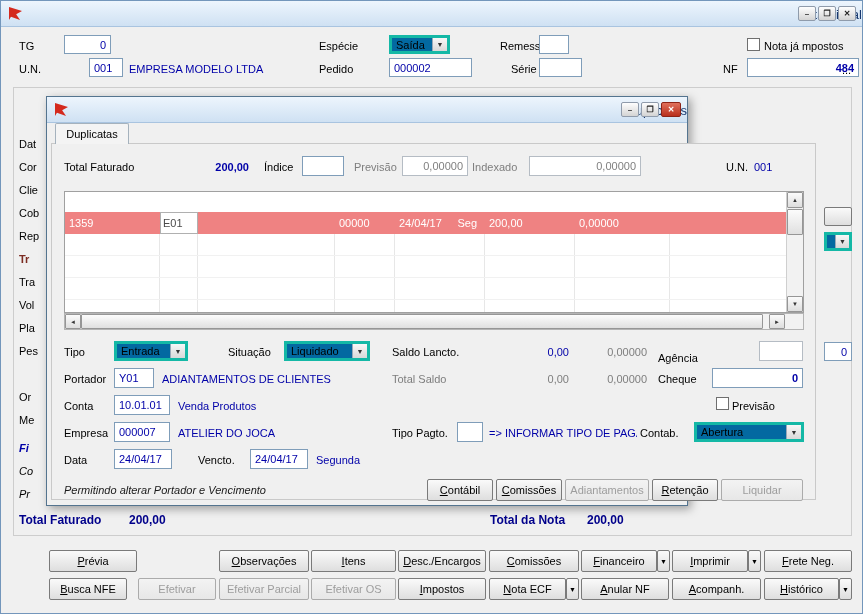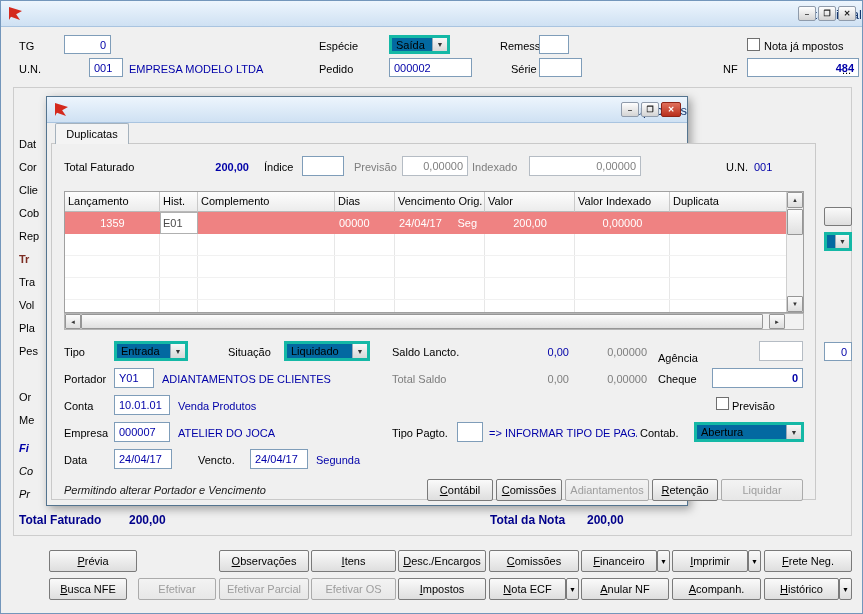--- a/index.html
+++ b/index.html
@@ -33,21 +33,21 @@
   .total{position:absolute;font-weight:bold;font-size:12px;color:#00008b;white-space:nowrap}
   .dialog{position:absolute;left:45px;top:95px;width:642px;height:410px;background:#f0f0f0;border:1px solid #54748f;box-shadow:3px 3px 9px rgba(0,0,0,.35);z-index:5}
   .tab{position:absolute;left:8px;top:26px;width:74px;height:21px;background:#f4f4f4;border:1px solid #a5b2bd;border-bottom:none;border-radius:2px 2px 0 0;display:flex;align-items:center;justify-content:center;z-index:2}
   .tabpage{position:absolute;left:4px;top:46px;width:765px;height:357px;border:1px solid #c9c9c9;background:#f0f0f0}
   .table{position:absolute;left:17px;top:94px;width:740px;height:122px;border:1px solid #a0a0a0;background:#fff;overflow:hidden}
   .thead{position:absolute;left:0;top:0;width:722px;height:20px;display:flex;background:linear-gradient(#fdfdfd,#ebebeb)}
   .th{border-right:1px solid #c9c9c9;border-bottom:1px solid #b9b9b9;padding:3px 3px 0;overflow:hidden;white-space:nowrap}
   .trow{position:absolute;left:0;width:722px;height:22px;display:flex}
   .sel{background:#ef8282;color:#fff}
   .td{padding:4px 4px 0;overflow:hidden;white-space:nowrap;line-height:14px}
-  .ar{text-align:center}
+  .ar{text-align:left}
   .editcell{background:#fff;color:#4a4a4a;border:1px solid #b0b0b0;padding:3px 2px 0}
   .erow{border-bottom:1px solid #f1f1f1}
   .erow .td{border-right:1px solid #e7e7e7;height:100%}
   .c1{width:95px}.c2{width:38px}.c3{width:137px}.c4{width:60px}.c5{width:90px}.c6{width:90px}.c7{width:95px}.c8{width:117px}
   .tdsplit{display:flex;justify-content:space-between;padding-right:8px}
   .vsb{position:absolute;left:721px;top:0;width:17px;height:120px;background:#f2f2f2;border-left:1px solid #cfcfcf}
   .hsb{position:absolute;left:17px;top:216px;width:740px;height:17px;background:#f2f2f2;border:1px solid #b4b4b4}
   .sbtn{position:absolute;background:linear-gradient(#fbfbfb,#dedede);border:1px solid #969696;display:flex;align-items:center;justify-content:center;font-size:6px;color:#333;border-radius:1px}
   .sthumb{position:absolute;background:linear-gradient(#fcfcfc,#e0e0e0);border:1px solid #969696;border-radius:1px}
   .status{position:absolute;font-style:italic;color:#1a1a1a;white-space:nowrap}
@@ -169,30 +169,20 @@
     <span class="lbl" style="left:217px;top:64px">Índice</span>
     <div class="input" style="left:255px;top:59px;width:42px;height:20px"></div>
     <span class="lbl gray" style="left:307px;top:64px">Previsão</span>
     <div class="input dis right" style="left:355px;top:59px;width:66px;height:20px">0,00000</div>
     <span class="lbl gray" style="left:425px;top:64px">Indexado</span>
     <div class="input dis right" style="left:482px;top:59px;width:112px;height:20px">0,00000</div>
     <span class="lbl" style="left:679px;top:64px">U.N.</span>
     <span class="lbl navy" style="left:707px;top:64px">001</span>
 
     <div class="table">
-      <div class="thead">
-        <div class="th c1">Lançamento</div>
-        <div class="th c2">Hist.</div>
-        <div class="th c3">Complemento</div>
-        <div class="th c4">Dias</div>
-        <div class="th c5">Vencimento Orig.</div>
-        <div class="th c6">Valor</div>
-        <div class="th c7">Valor Indexado</div>
-        <div class="th c8">Duplicata</div>
-      </div>
       <div class="trow sel" style="top:20px">
         <div class="td ar c1">1359</div>
         <div class="td c2 editcell">E01</div>
         <div class="td c3"></div>
         <div class="td c4">00000</div>
         <div class="td c5 tdsplit">
           <span>24/04/17</span>
           <span>Seg</span>
         </div>
         <div class="td ar c6">200,00</div>

